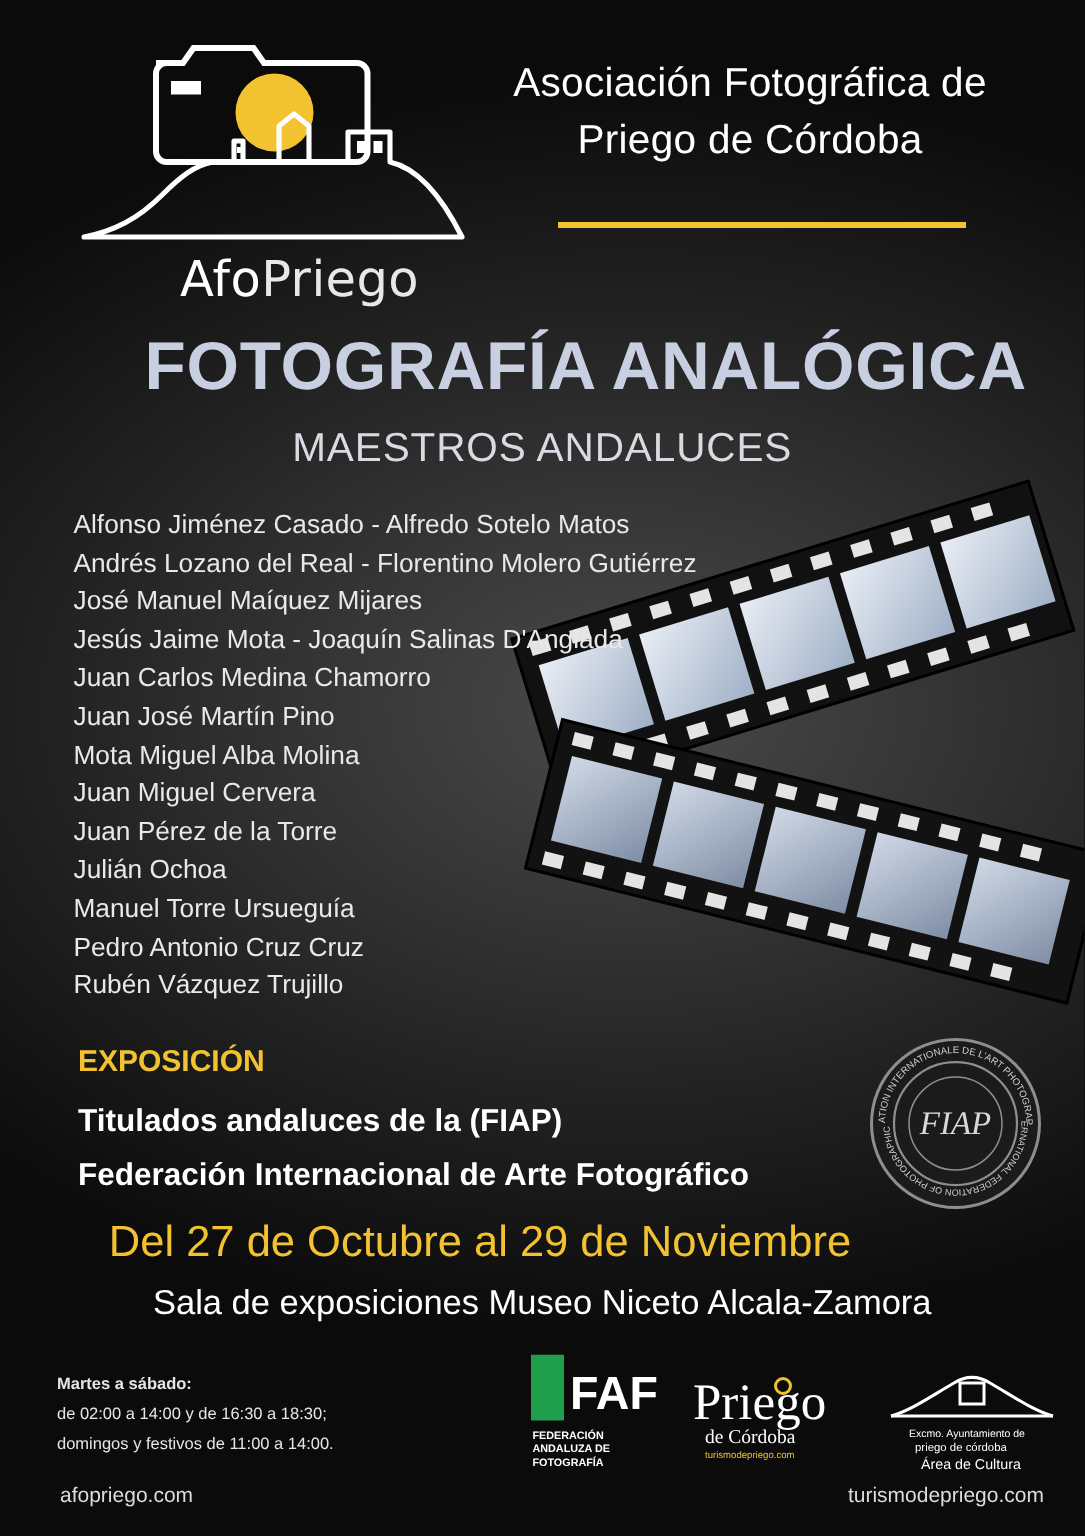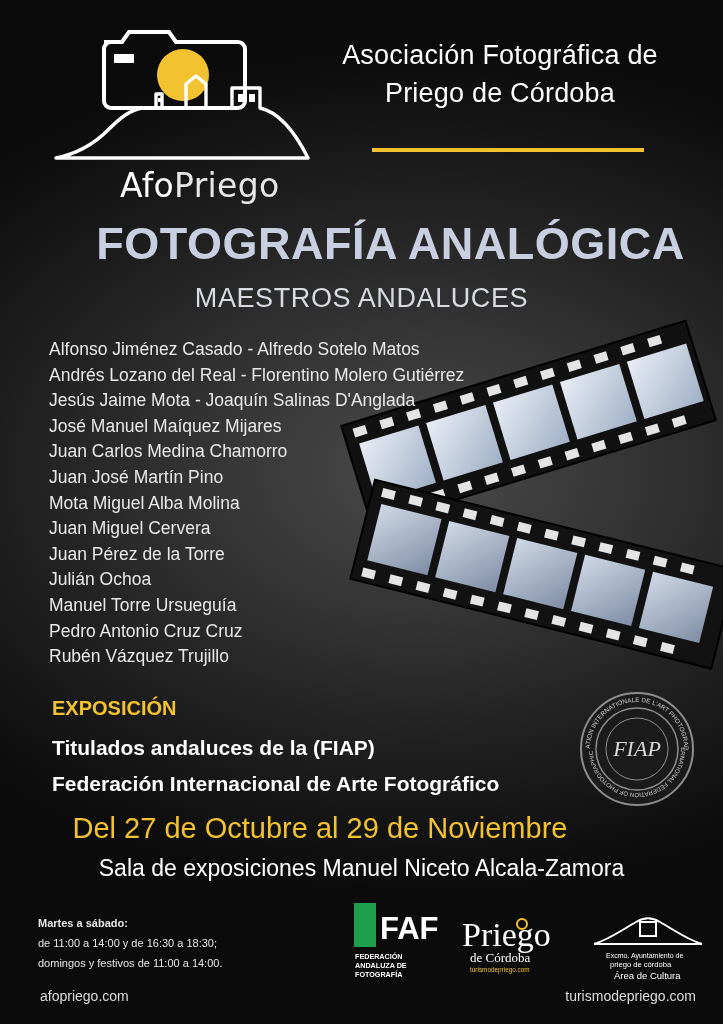--- a/index.html
+++ b/index.html
@@ -237,22 +237,22 @@
         <rect x="172" y="228" width="62" height="58"></rect>
         <rect x="242" y="228" width="62" height="58"></rect>
         <rect x="312" y="228" width="62" height="58"></rect>
       </g>
     </g>
   </svg>
 
   <div class="names">
     <div class="name">Alfonso Jiménez Casado - Alfredo Sotelo Matos</div>
     <div class="name">Andrés Lozano del Real - Florentino Molero Gutiérrez</div>
+    <div class="name">José Manuel Maíquez Mijares</div>
     <div class="name">Jesús Jaime Mota - Joaquín Salinas D'Anglada</div>
-    <div class="name">José Manuel Maíquez Mijares</div>
     <div class="name">Juan Carlos Medina Chamorro</div>
     <div class="name">Juan José Martín Pino</div>
     <div class="name">Mota Miguel Alba Molina</div>
     <div class="name">Juan Miguel Cervera</div>
     <div class="name">Juan Pérez de la Torre</div>
     <div class="name">Julián Ochoa</div>
     <div class="name">Manuel Torre Ursueguía</div>
     <div class="name">Pedro Antonio Cruz Cruz</div>
     <div class="name">Rubén Vázquez Trujillo</div>
   </div>
@@ -270,25 +270,25 @@
     <text font-size="6.4" fill="#cfcfcf" font-family="Liberation Sans, sans-serif">
       <textPath href="#seal-top" startOffset="50%" text-anchor="middle">FEDERATION INTERNATIONALE DE L'ART PHOTOGRAPHIQUE</textPath>
     </text>
     <text font-size="6" fill="#cfcfcf" font-family="Liberation Sans, sans-serif">
       <textPath href="#seal-bot" startOffset="50%" text-anchor="middle">INTERNATIONAL FEDERATION OF PHOTOGRAPHIC ART</textPath>
     </text>
     <text x="59" y="66" text-anchor="middle" font-size="22" font-style="italic" fill="#d8d8d8" font-family="Liberation Serif, serif">FIAP</text>
   </svg>
 
   <div class="dates">Del 27 de Octubre al 29 de Noviembre</div>
-  <div class="venue">Sala de exposiciones Manuel Niceto Alcala-Zamora</div>
+  <div class="venue">Sala de exposiciones Museo Niceto Alcala-Zamora</div>
 
   <div class="schedule">
     <div class="line b">Martes a sábado:</div>
-    <div class="line">de 11:00 a 14:00 y de 16:30 a 18:30;</div>
+    <div class="line">de 02:00 a 14:00 y de 16:30 a 18:30;</div>
     <div class="line">domingos y festivos de 11:00 a 14:00.</div>
   </div>
 
   <svg class="faf" viewBox="0 0 90 78">
     <rect x="0" y="0" width="22" height="44" fill="#1f9e4b"></rect>
     <text x="26" y="36" font-size="31" font-weight="bold" fill="#ffffff" font-family="Liberation Sans, sans-serif">FAF</text>
     <text x="1" y="56" font-size="7.2" font-weight="bold" fill="#ffffff" font-family="Liberation Sans, sans-serif">FEDERACIÓN</text>
     <text x="1" y="65" font-size="7.2" font-weight="bold" fill="#ffffff" font-family="Liberation Sans, sans-serif">ANDALUZA DE</text>
     <text x="1" y="74" font-size="7.2" font-weight="bold" fill="#ffffff" font-family="Liberation Sans, sans-serif">FOTOGRAFÍA</text>
   </svg>

